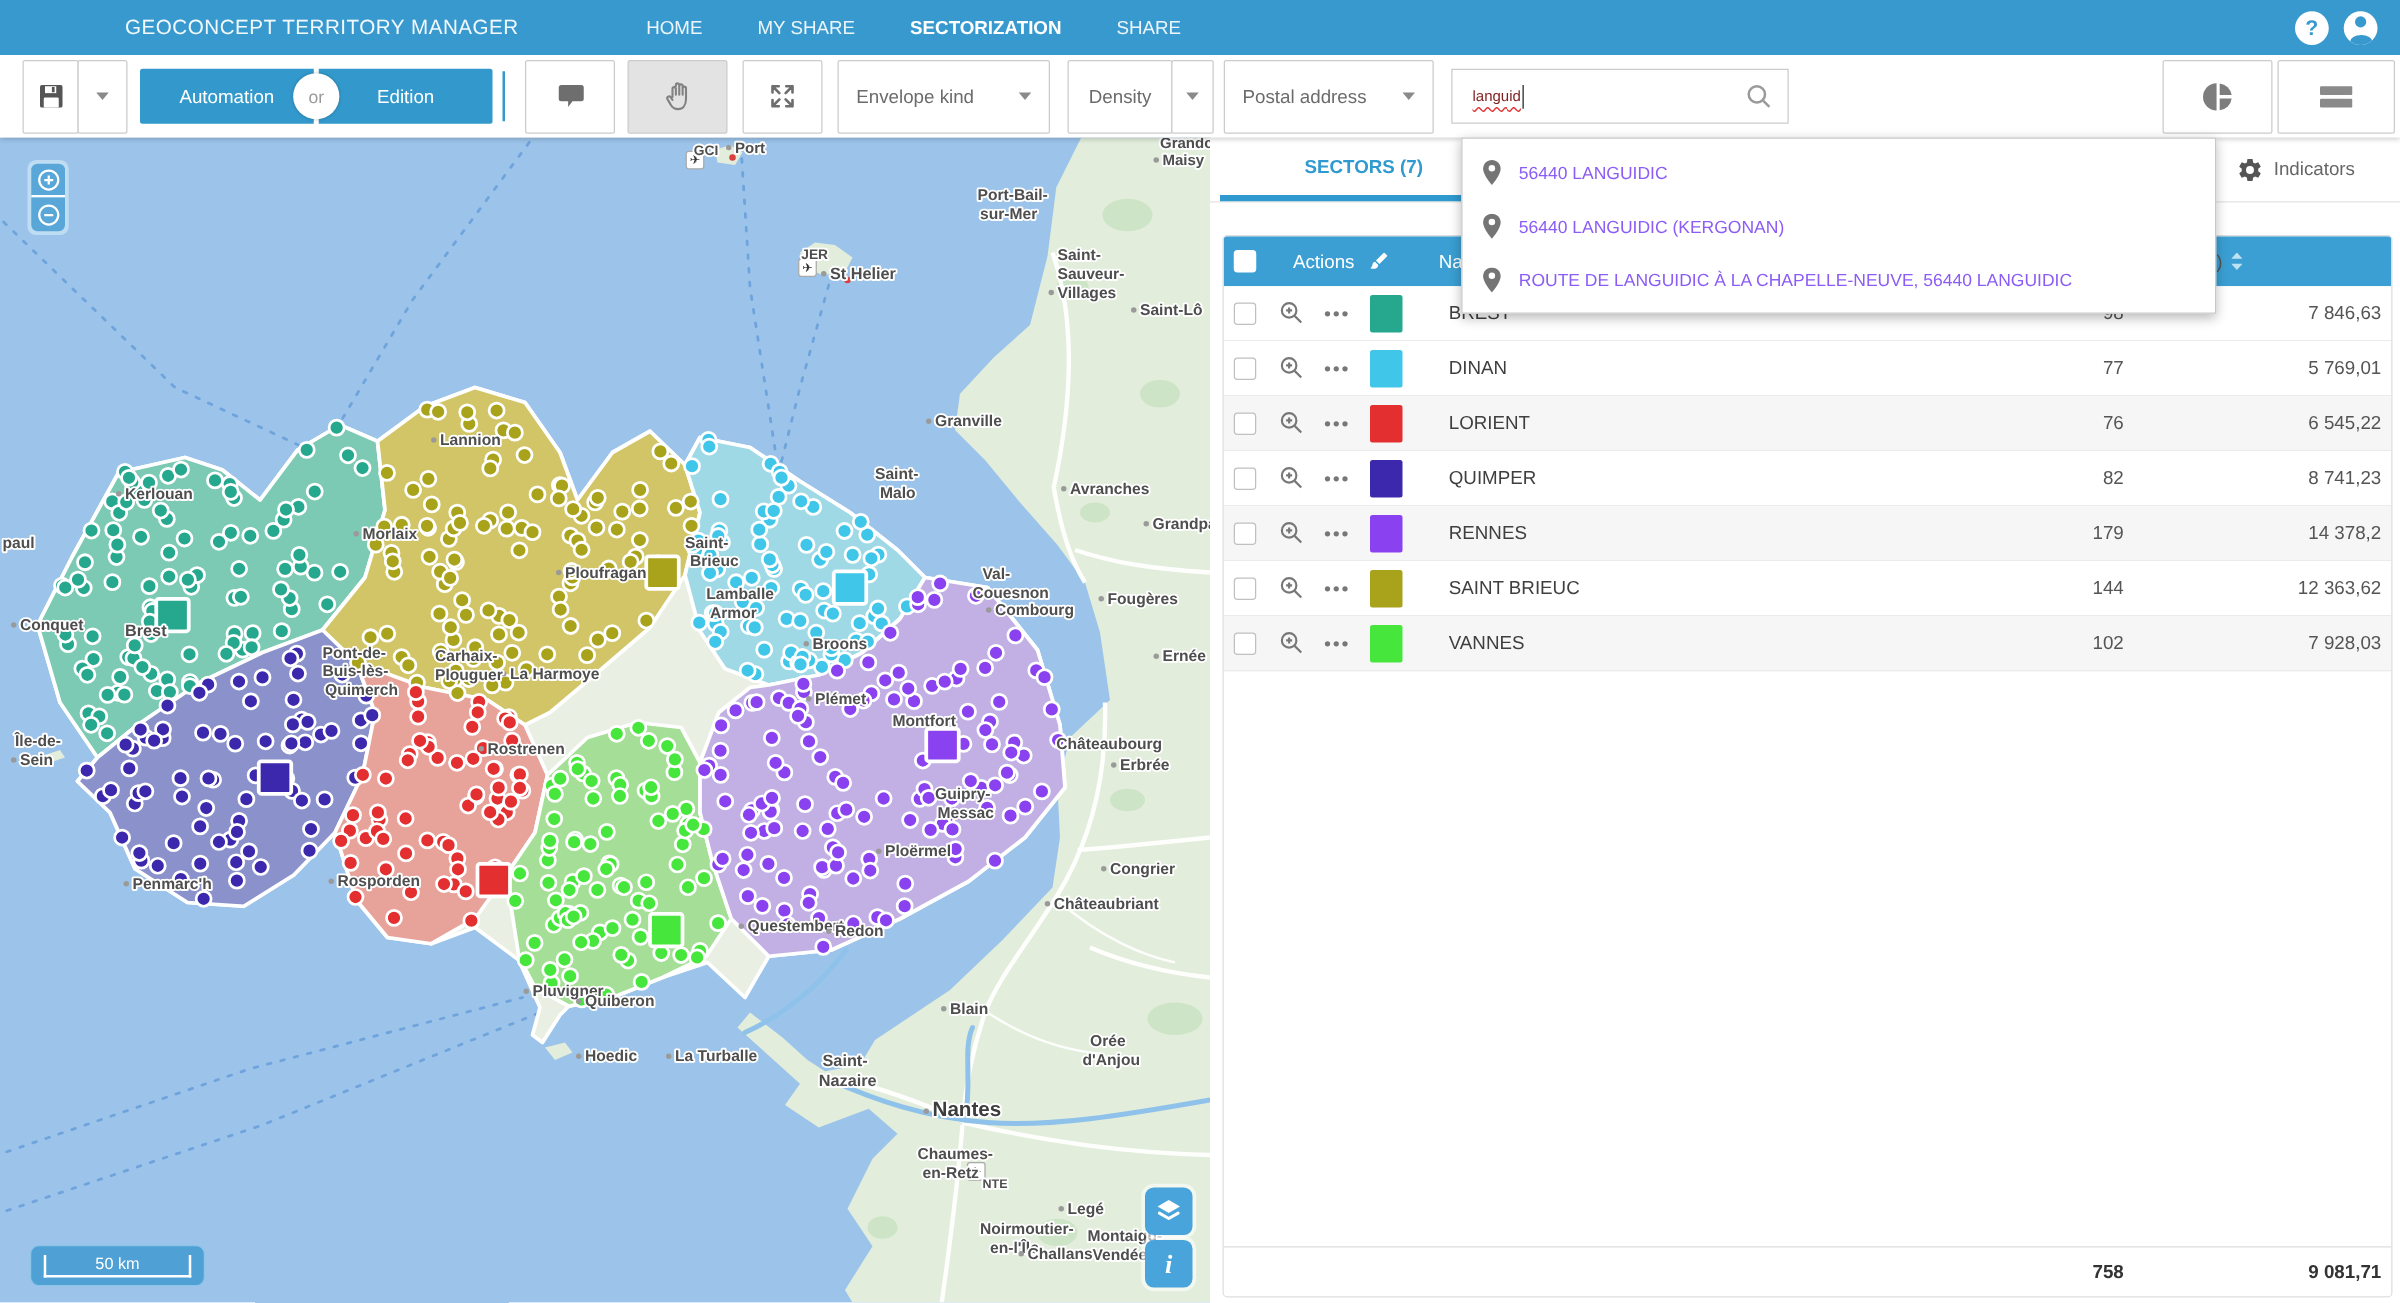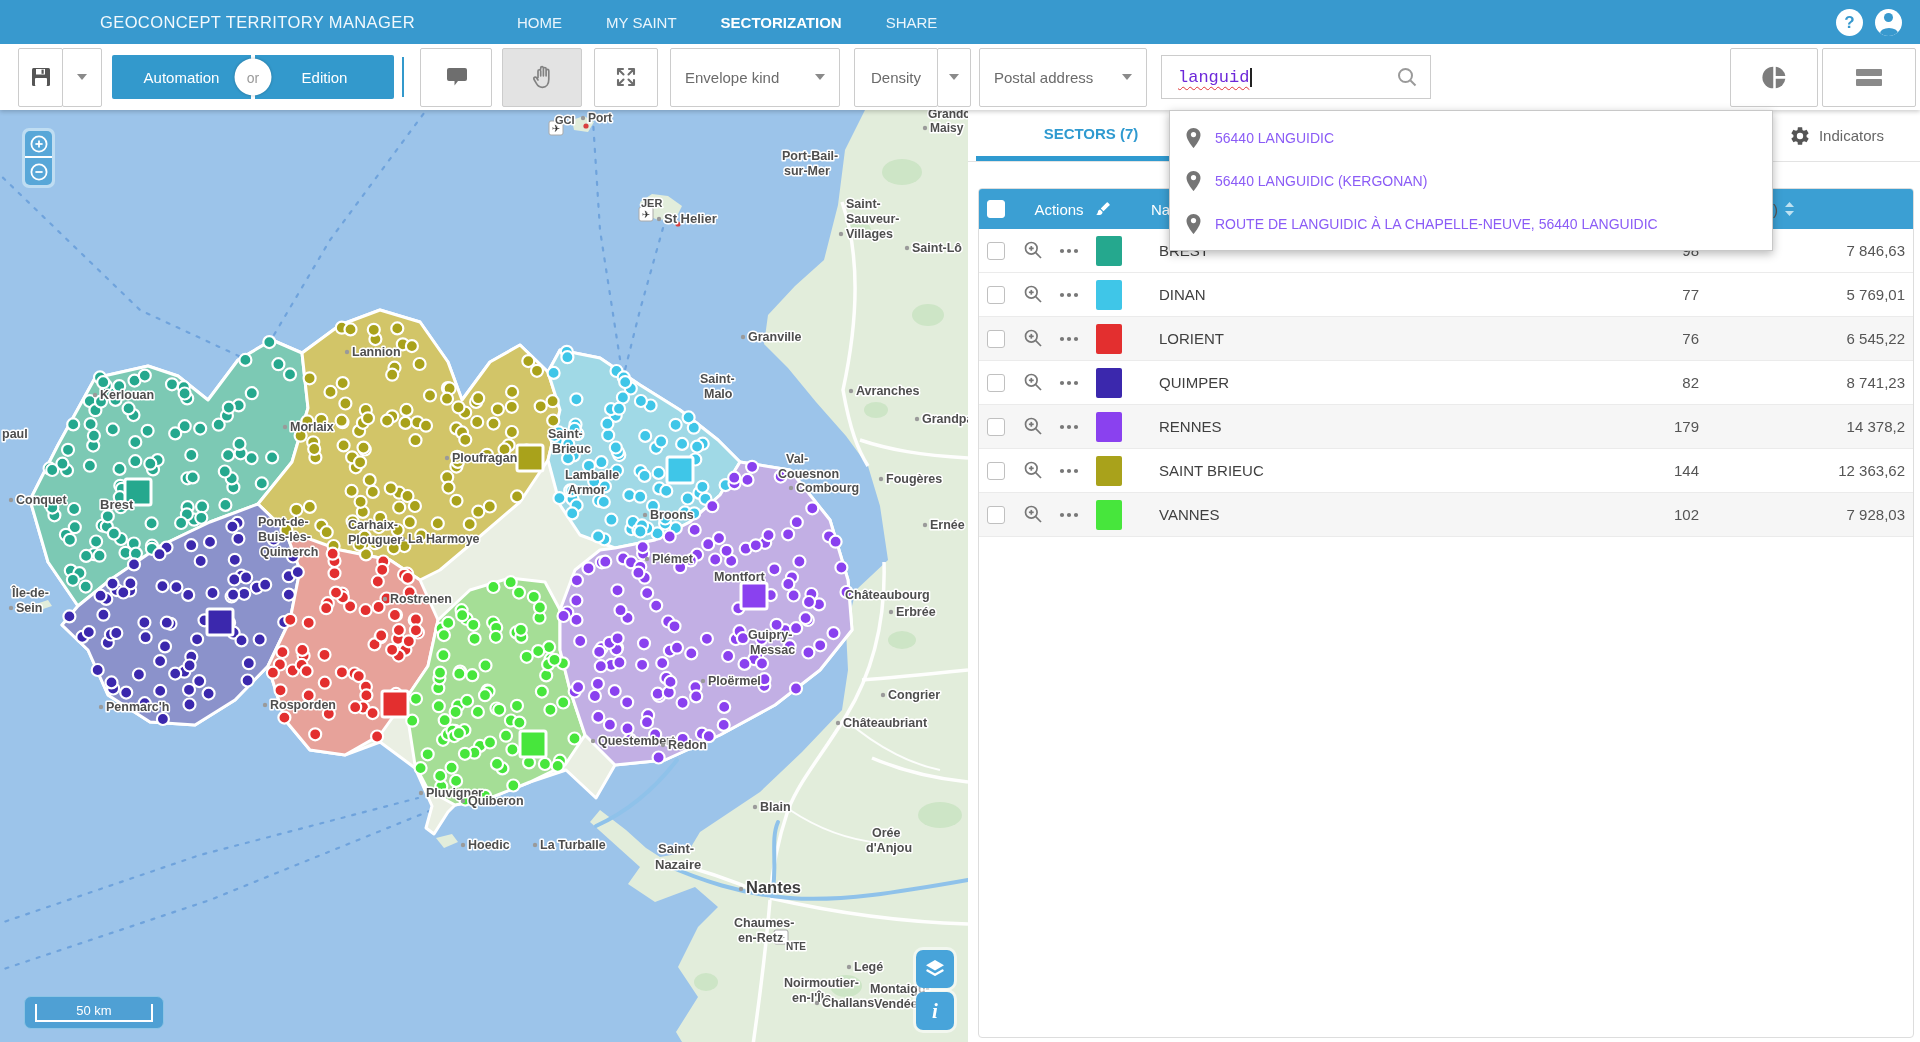--- a/index.html
+++ b/index.html
@@ -27,22 +27,22 @@
   .caret-down { width:0; height:0; border-left:5px solid transparent; border-right:5px solid transparent; border-top:6px solid #8a8a8a; display:inline-block;}
   .modebar { display:flex; margin-left:10px; position:relative; height:44px;}
   .modebtn { background:#3399CC; color:#fff; font-size:15px; border:none; height:44px; display:flex; align-items:center; justify-content:center; cursor:pointer;}
   .modebtn.left { width:139px; border-radius:2px 0 0 2px; margin-right:4px;}
   .modebtn.right { width:139px; border-radius:0 2px 2px 0;}
   .orcircle { position:absolute; left:50%; top:50%; transform:translate(-50%,-50%); width:37px; height:37px; border-radius:50%;
     background:#fff; color:#9a9a9a; font-size:14px; display:flex; align-items:center; justify-content:center; box-shadow:0 0 3px rgba(0,0,0,.25); z-index:2;}
   .vdivider { width:2px; height:40px; background:#3399CC; margin-left:8px;}
   .ddlabel { color:#6b6b6b; font-size:15px; margin-right:10px;}
   .search { position:relative; display:flex; align-items:center; border:1px solid #ccc; height:44px; width:270px; margin-left:14px; background:#fff;}
-  .search-text { margin-left:16px; font-size:17px; color:#6d28d9;
-    text-decoration:underline wavy #e03434 1px; text-underline-offset:4px;font-family:Liberation Mono, monospace; }
+  .search-text { margin-left:16px; font-size:12px; color:#7f1d1d;
+    text-decoration:underline wavy #e03434 1px; text-underline-offset:4px; }
   .caret-bar { display:inline-block; width:1.5px; height:19px; background:#222; margin-left:1px; vertical-align:middle; animation:blink 1s steps(1) infinite;}
   @keyframes blink { 50% { opacity:0; } }
   .rightbtns { margin-left:auto; display:flex; gap:4px; margin-right:4px;}
 
   
   .main { display:flex; height:932px; }
   .map { width:968px; height:932px; position:relative; background:#9CC4EA; overflow:hidden;}
   .panel { flex:1; position:relative; background:#fff;}
 
   
@@ -94,21 +94,21 @@
 
   svg text { user-select:none; }
 </style>
 </head>
 <body>
 
 <div class="navbar">
   <div class="nav-title">GEOCONCEPT TERRITORY MANAGER</div>
   <nav class="nav-items">
       <a class="nav-item">HOME</a>
-      <a class="nav-item">MY SAINT</a>
+      <a class="nav-item">MY SHARE</a>
       <a class="nav-item active">SECTORIZATION</a>
       <a class="nav-item">SHARE</a>
     </nav>
   <div class="nav-right">
     <div class="circle-ic">
         <span class="q">?</span>
       </div>
     <div class="circle-ic">
       <span class="avatar-head"></span>
         <span class="avatar-body"></span>
@@ -1235,20 +1235,27 @@
             </div>
             <div class="c-swatch">
               <div class="swatch" style="background:#47E63C"></div>
             </div>
             <div class="c-name">VANNES</div>
             <div class="c-count">102</div>
             <div class="c-value">7&nbsp;928,03</div>
           </div>
         </div>
       <div class="spacer"></div>
+      <div class="totrow">
+        <div class="c-check"></div>
+          <div class="c-actions"></div>
+          <div class="c-name"></div>
+        <div class="c-count">758</div>
+        <div class="c-value" style="display:block">9&nbsp;081,71</div>
+      </div>
     </div>
   </div>
 </div>
 
 <div class="suggest" id="suggest">
     <div class="sg-item">
       <svg width="15" height="20" viewBox="0 0 14 20">
         <path d="M7,0 C3.1,0 0,3.1 0,7 c0,5 7,13 7,13 s7,-8 7,-13 C14,3.1 10.9,0 7,0 z" fill="#757575"></path>
         <circle cx="7" cy="6.6" r="2.6" fill="#fff"></circle>
       </svg>

